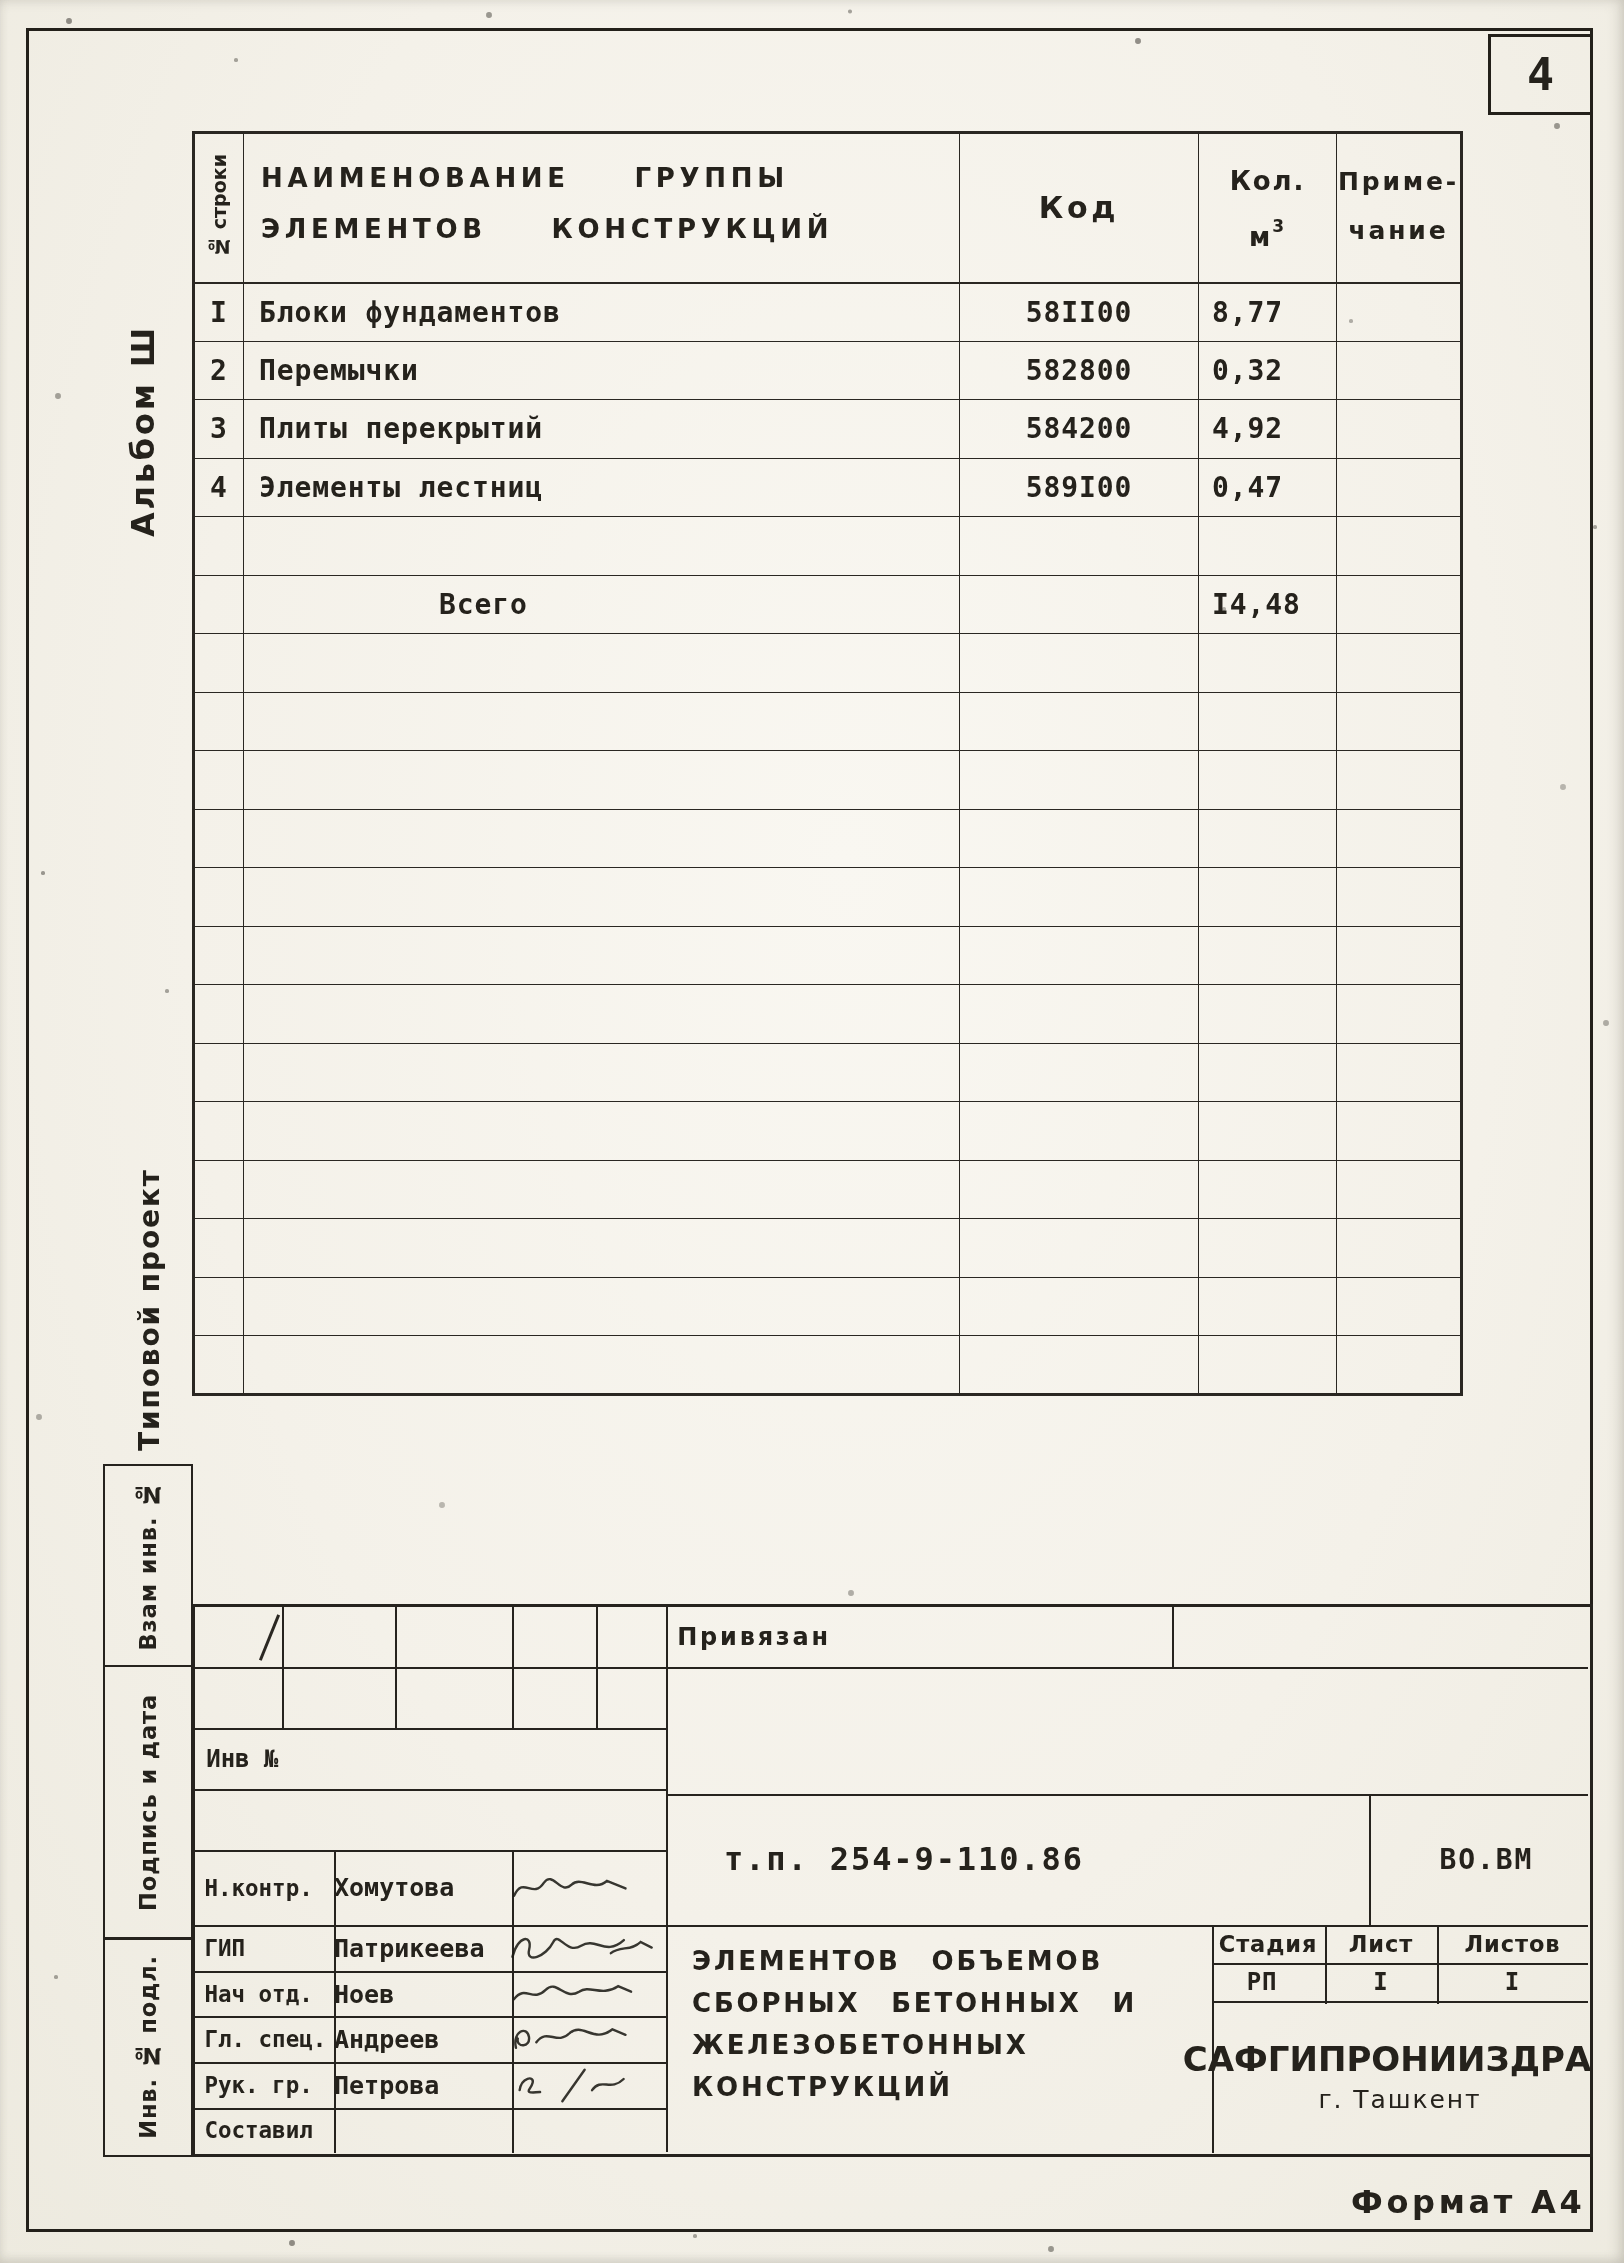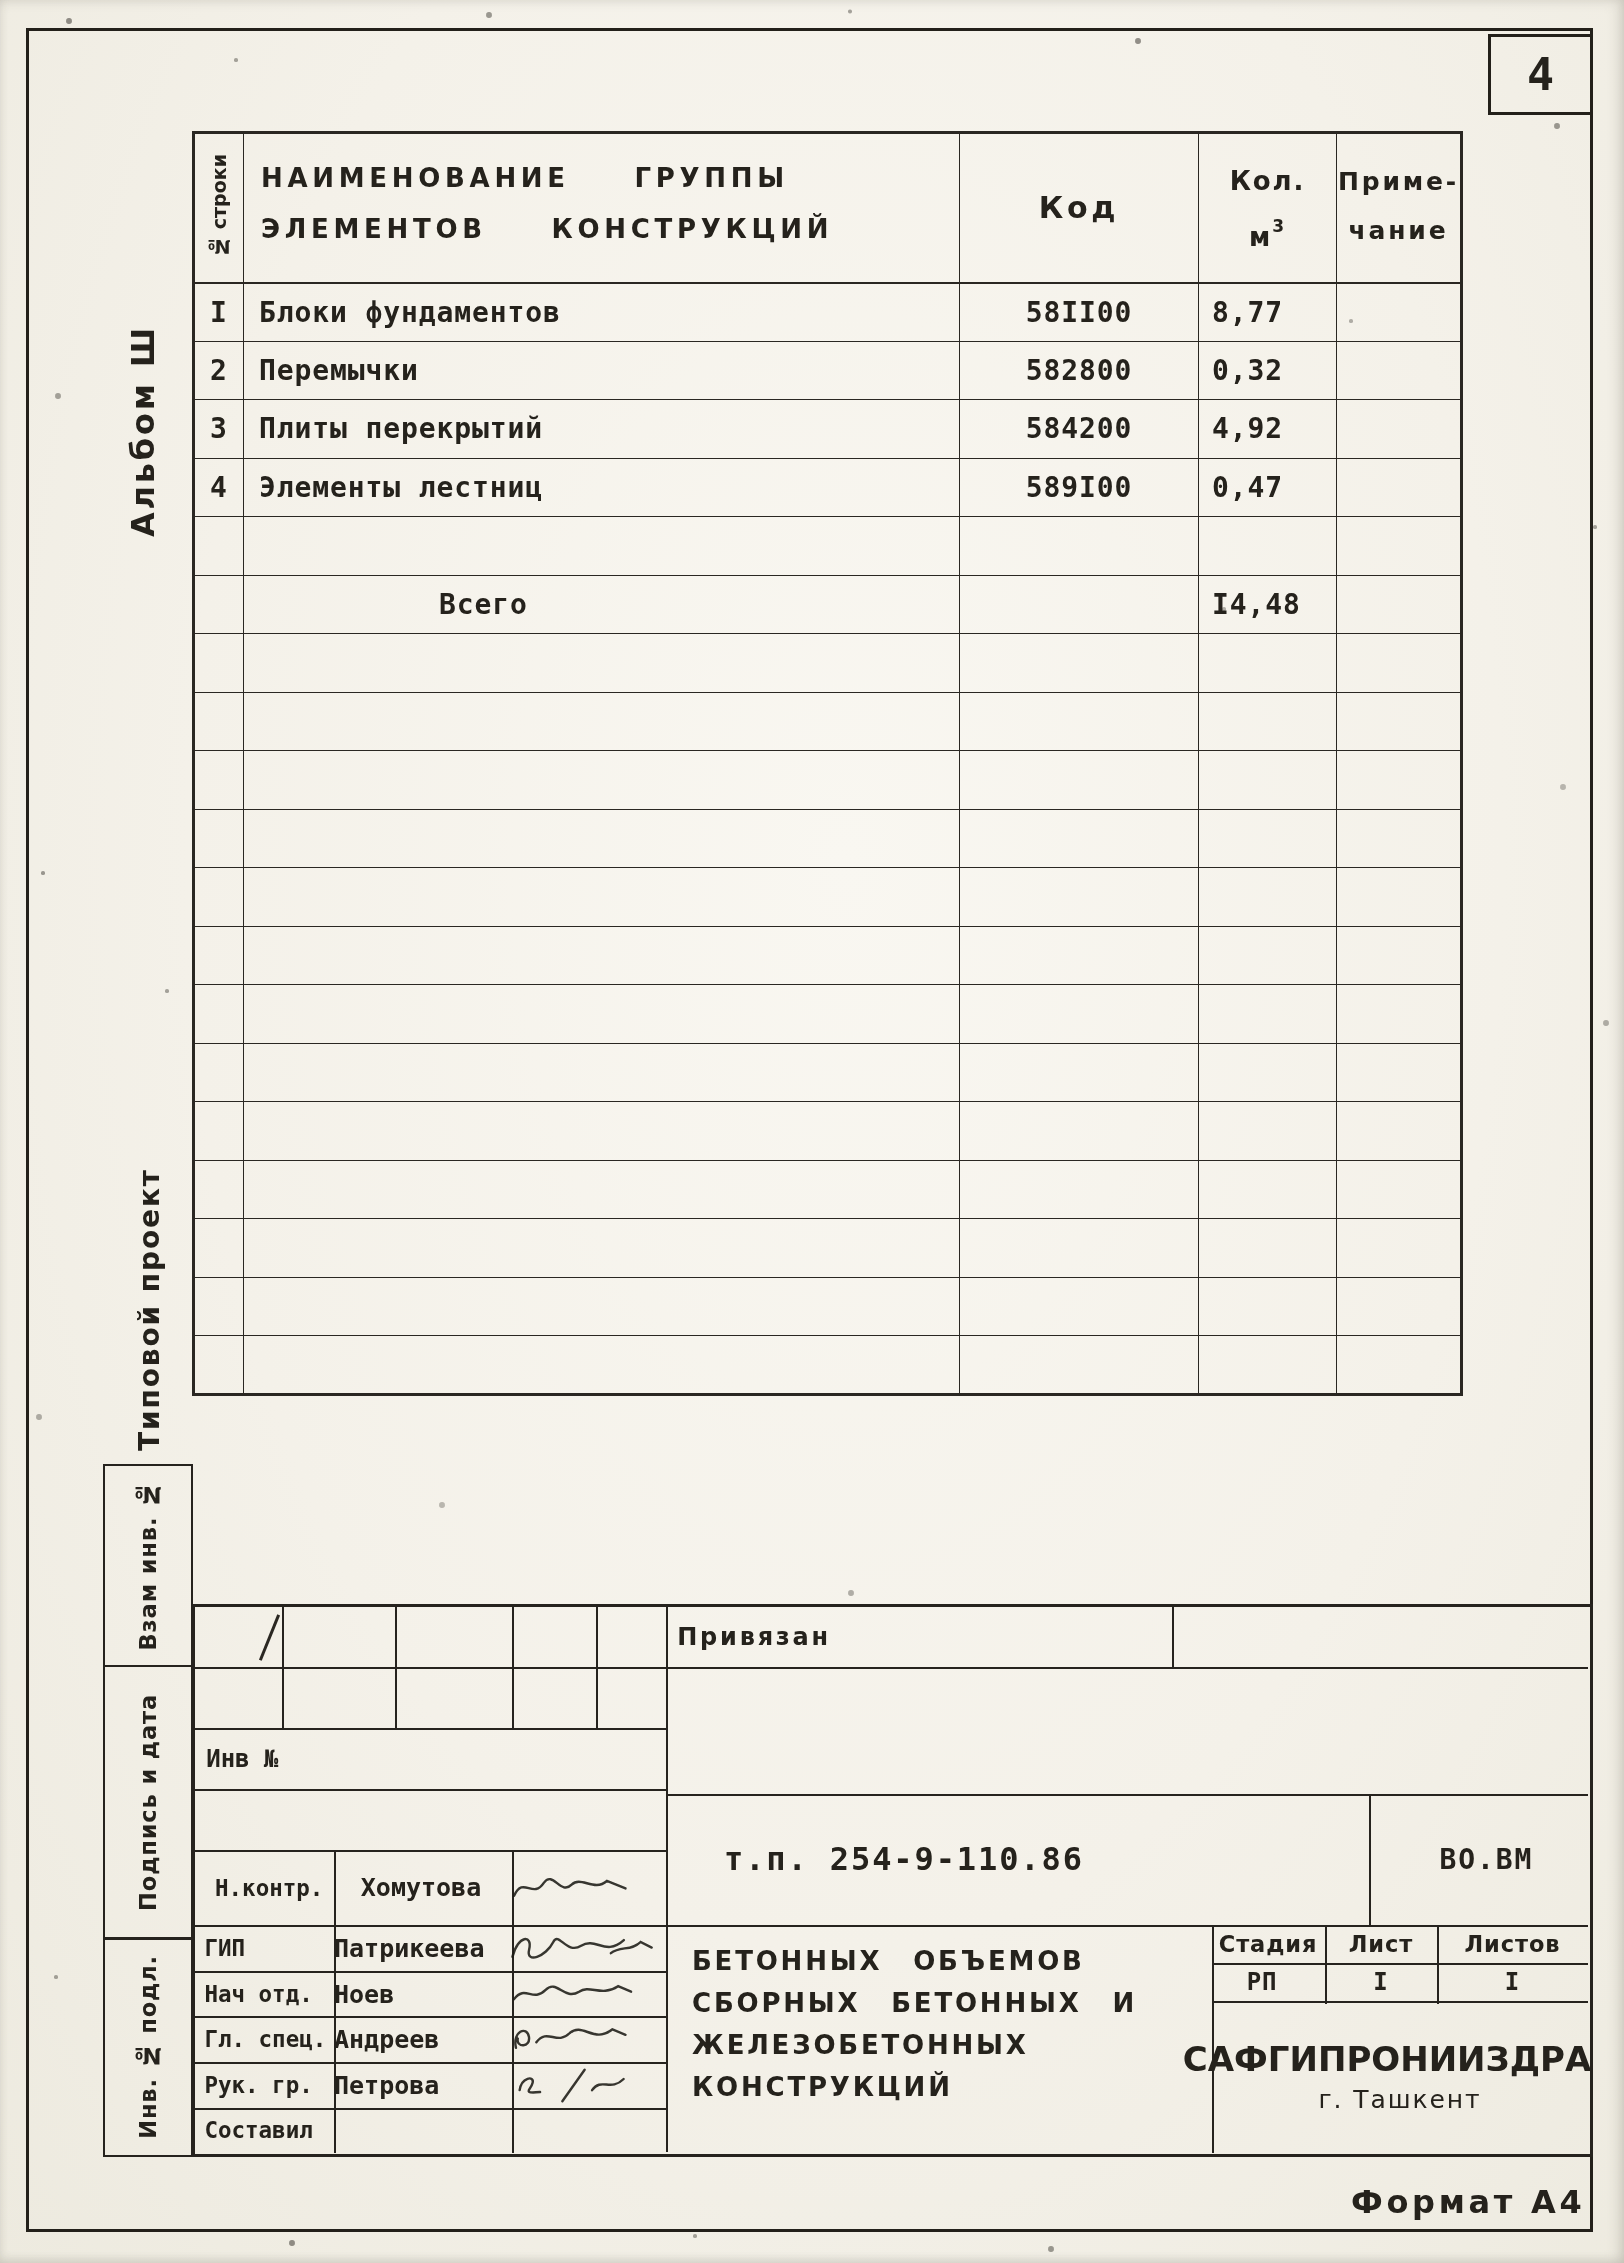--- a/index.html
+++ b/index.html
@@ -54,21 +54,21 @@
   
   .tb { position:absolute; left:192px; top:1604px; width:1401px; height:553px; border:3.7px solid #26231e; overflow:hidden; }
   .tb .hl { position:absolute; height:1.9px; background:#26231e; display:block; }
   .tb .vl { position:absolute; width:1.9px; background:#26231e; display:block; }
   .tb .cell { position:absolute; display:flex; align-items:center; }
   .cell-privyazan { left:471px; top:0; width:506px; height:60px; padding-left:11.2px; font-size:24px; font-weight:700; letter-spacing:2.8px; }
   .cell-inv { left:0; top:121px; width:471px; height:61px; padding-left:11.2px; font-size:24px; font-weight:600; }
   .cell-pcode { left:471px; top:187px; width:703px; height:130px; padding-left:58px; font-size:32px; font-weight:700; letter-spacing:1.9px; }
   .cell-dcode { left:1174px; top:187px; width:219px; height:130px; justify-content:center; font-size:28px; font-weight:700; letter-spacing:1.9px;padding-left:16px; }
   .sig-row, .nk-row { position:absolute; left:0; width:473px; display:flex; align-items:center; overflow:visible; }
-  .nk-row { top:243px; height:75px;text-align:center; }
+  .nk-row { top:243px; height:75px; }
   .sig-row { height:46px; }
   .role { width:139px; padding-left:9.4px; font-family:"DejaVu Sans Mono","Liberation Mono",monospace; font-size:22.5px; font-weight:600; }
   .sname { width:174px; font-family:"DejaVu Sans Mono","Liberation Mono",monospace; font-size:25px; font-weight:600; }
   .sig path { fill:none; stroke:#1d1b16; stroke-width:2.6; stroke-linecap:round; opacity:.88; }
   .doc-title { position:absolute; left:471px; top:318px; width:546px; height:228px; padding:15px 0 0 26px; }
   .doc-title div { font-size:26px; font-weight:700; letter-spacing:2.8px; word-spacing:19px; line-height:42px; }
   .st-cell { position:absolute; display:flex; align-items:center; justify-content:center; font-size:22.5px; font-weight:700; letter-spacing:0.9px; }
   .st-val { font-family:"DejaVu Sans Mono","Liberation Mono",monospace; font-size:24px; }
   .org-box { position:absolute; left:1017px; top:394px; width:376px; height:151px; display:flex; flex-direction:column; align-items:center; justify-content:center; gap:5.6px; }
   .org-name { font-size:34px; font-weight:700; letter-spacing:0px; }
@@ -363,21 +363,21 @@
       <svg class="sig" width="131" height="39" viewBox="0 0 140 42">
         <path d="M12,26 C14,12 28,10 26,18 C24,26 14,30 34,28 M58,38 L82,4 M90,26 C100,12 110,28 124,14"></path>
       </svg>
     </div>
     <div class="sig-row" style="top:501px;height:44px">
       <span class="role">Составил</span>
       <span class="sname"></span>
     </div>
 
     <div class="doc-title">
-      <div>БЕТОННЫХ ОБЪЕМОВ</div>
+      <div>ЭЛЕМЕНТОВ ОБЪЕМОВ</div>
       <div>СБОРНЫХ БЕТОННЫХ И</div>
       <div>ЖЕЛЕЗОБЕТОННЫХ</div>
       <div>КОНСТРУКЦИЙ</div>
     </div>
 
     <div class="st-cell" style="left:1017px;top:318px;width:112px;height:38px">Стадия</div>
     <div class="st-cell" style="left:1130px;top:318px;width:112px;height:38px">Лист</div>
     <div class="st-cell" style="left:1242px;top:318px;width:151px;height:38px">Листов</div>
     <div class="st-cell st-val" style="left:1017px;top:356px;width:100px;height:38px">РП</div>
     <div class="st-cell st-val" style="left:1130px;top:356px;width:112px;height:38px">I</div>

